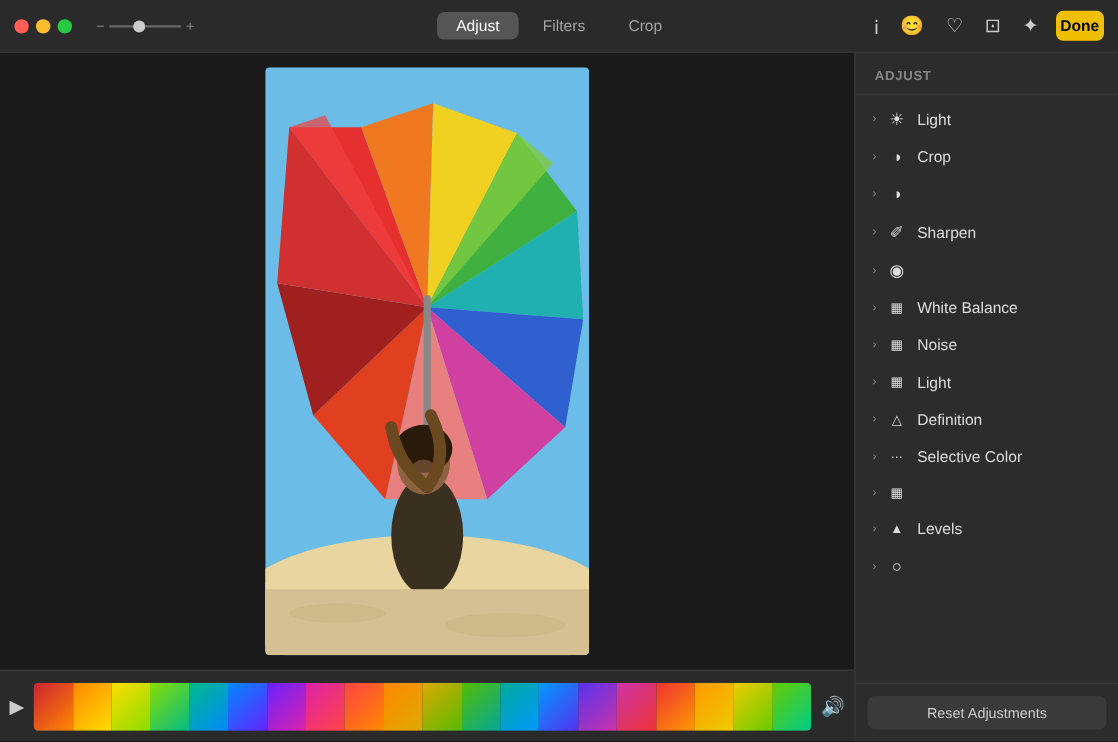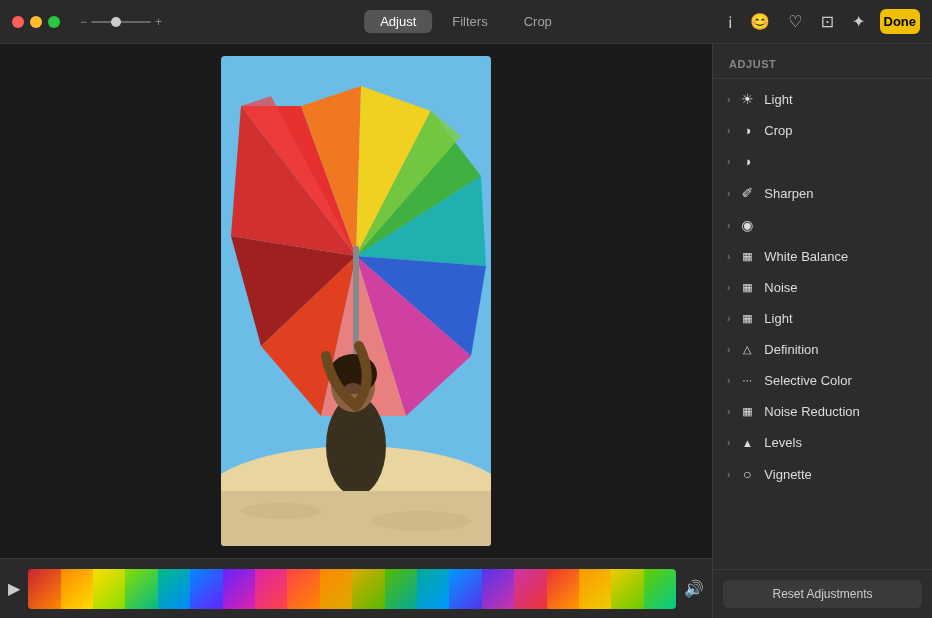--- a/index.html
+++ b/index.html
@@ -463,33 +463,31 @@
 
       <div class="adjust-item">
         <span class="chevron">›</span>
         <span class="adjust-icon" style="font-size:10px">⋯</span>
         <span class="adjust-label">Selective Color</span>
       </div>
 
       <div class="adjust-item">
         <span class="chevron">›</span>
         <span class="adjust-icon" style="font-size:11px">▦</span>
-        <span class="adjust-label">Noise Reduction</span>
       </div>
 
       <div class="adjust-item">
         <span class="chevron">›</span>
         <span class="adjust-icon" style="font-size:11px">▲</span>
         <span class="adjust-label">Levels</span>
       </div>
 
       <div class="adjust-item">
         <span class="chevron">›</span>
         <span class="adjust-icon">○</span>
-        <span class="adjust-label">Vignette</span>
       </div>
 
     </div>
 
     <div class="panel-footer">
       <button class="reset-btn">Reset Adjustments</button>
     </div>
   </div>
 
 </div>

